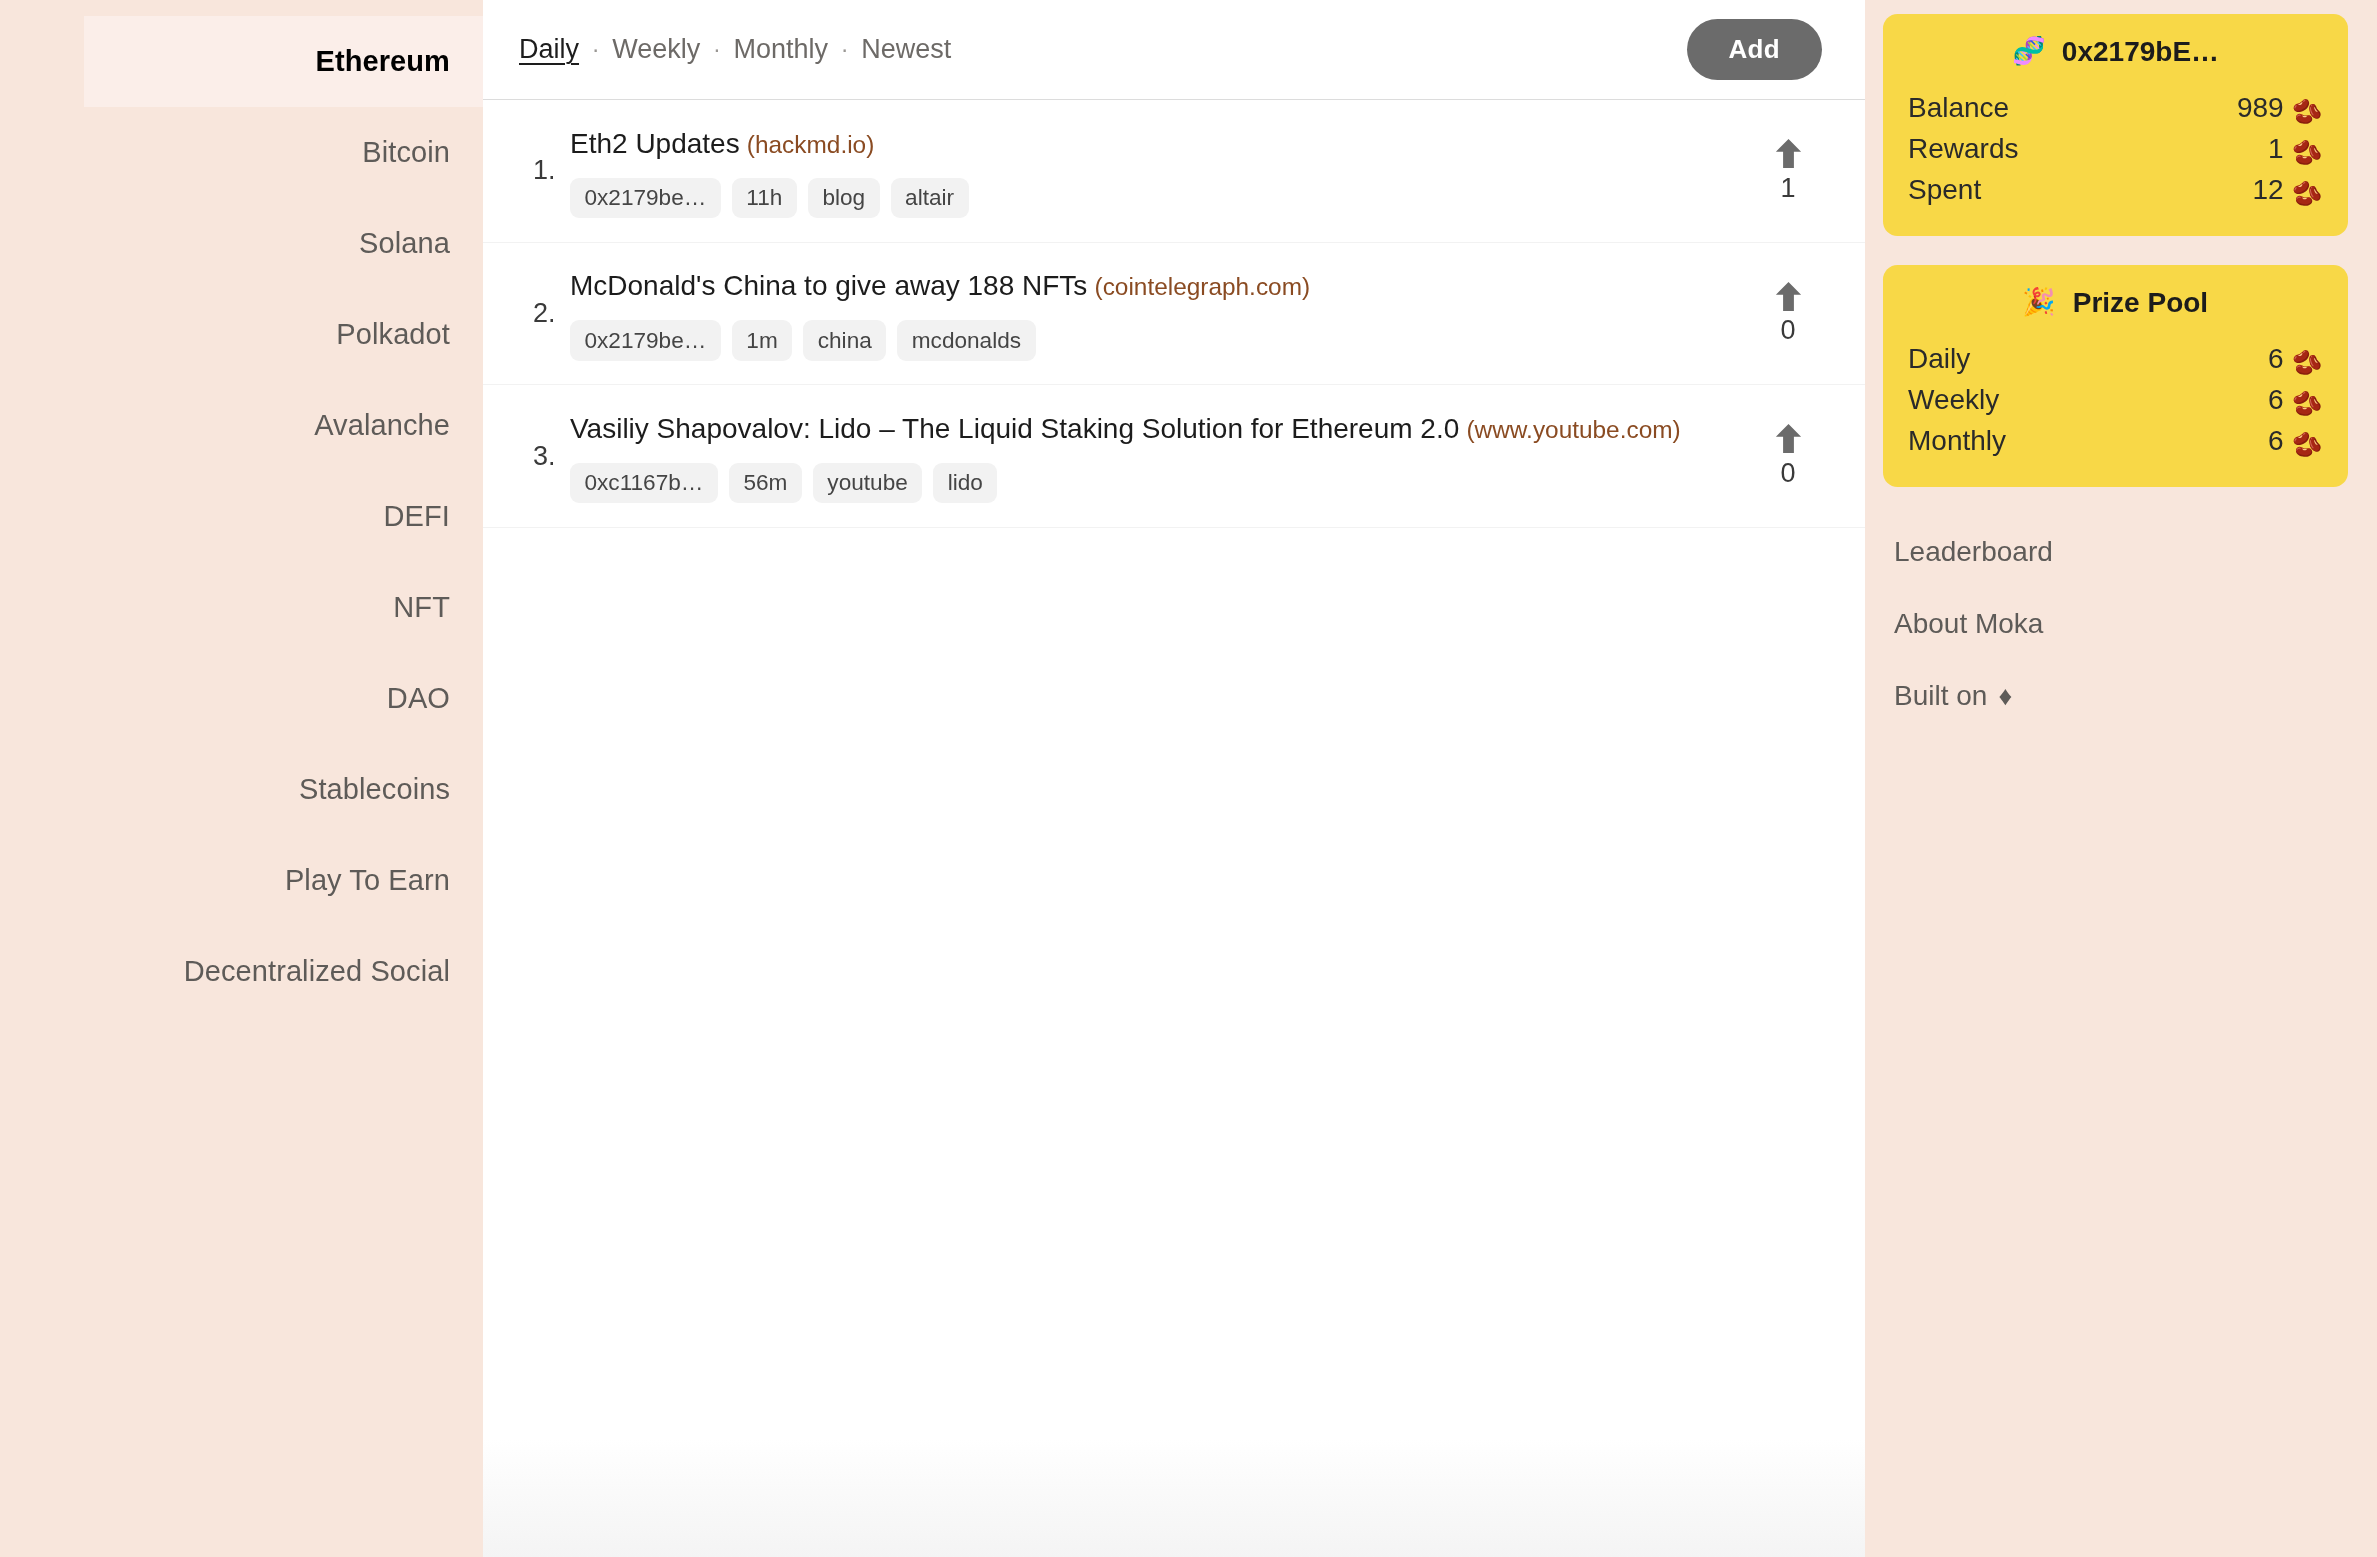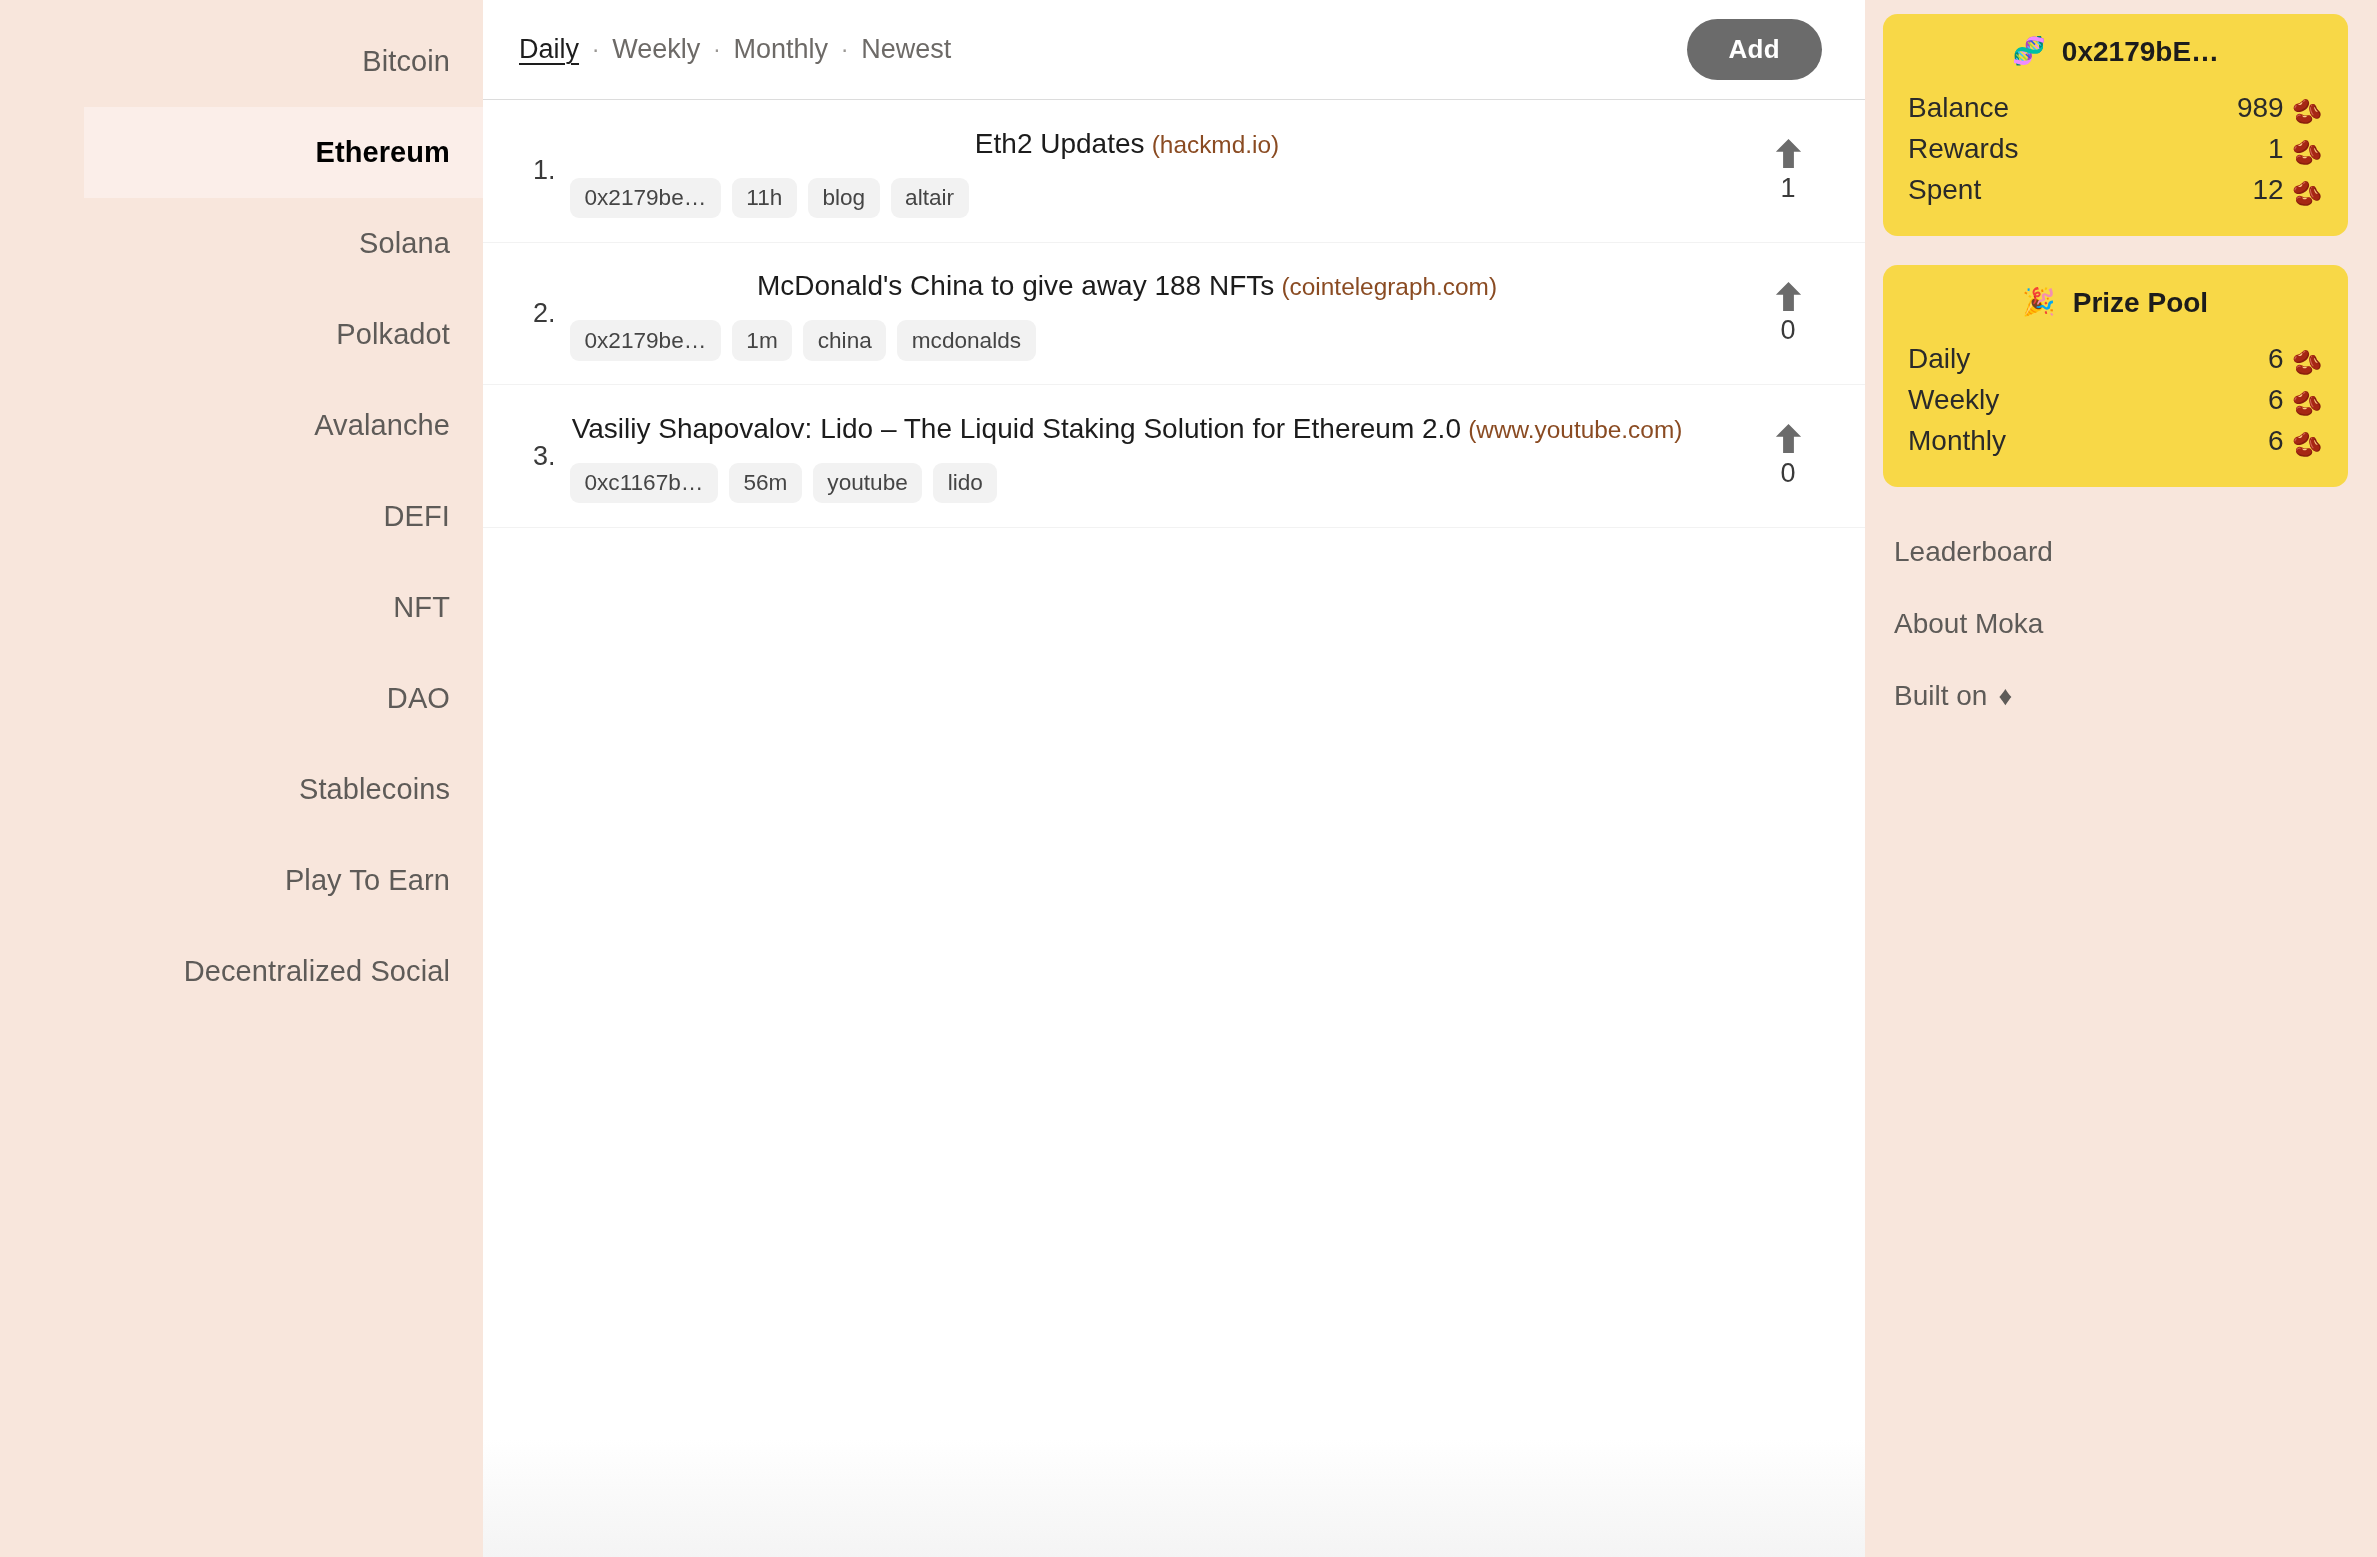--- a/index.html
+++ b/index.html
@@ -150,21 +150,20 @@
     display: flex;
     flex-direction: column;
     justify-content: center;
   }
 
   .post-title-line {
     font-size: 28px;
     line-height: 1.42;
     color: #1c1c1c;
     margin-bottom: 14.5px;
-    text-align: center;
   }
 
   .post-title {
     cursor: pointer;
   }
 
   .post-domain {
     color: #8a4b22;
     font-size: 24.4px;
     cursor: pointer;
@@ -270,22 +269,22 @@
 
   .diamond { font-size: 27px; color: #5e5b58; }
 </style>
 </head>
 <body>
 
 <div id="app">
 
   <nav class="left-sidebar">
     <ul class="nav-list" id="nav-list">
+        <li class="nav-item active">Ethereum</li>
         <li class="nav-item">Bitcoin</li>
-        <li class="nav-item active">Ethereum</li>
         <li class="nav-item">Solana</li>
         <li class="nav-item">Polkadot</li>
         <li class="nav-item">Avalanche</li>
         <li class="nav-item">DEFI</li>
         <li class="nav-item">NFT</li>
         <li class="nav-item">DAO</li>
         <li class="nav-item">Stablecoins</li>
         <li class="nav-item">Play To Earn</li>
         <li class="nav-item">Decentralized Social</li>
       </ul>

